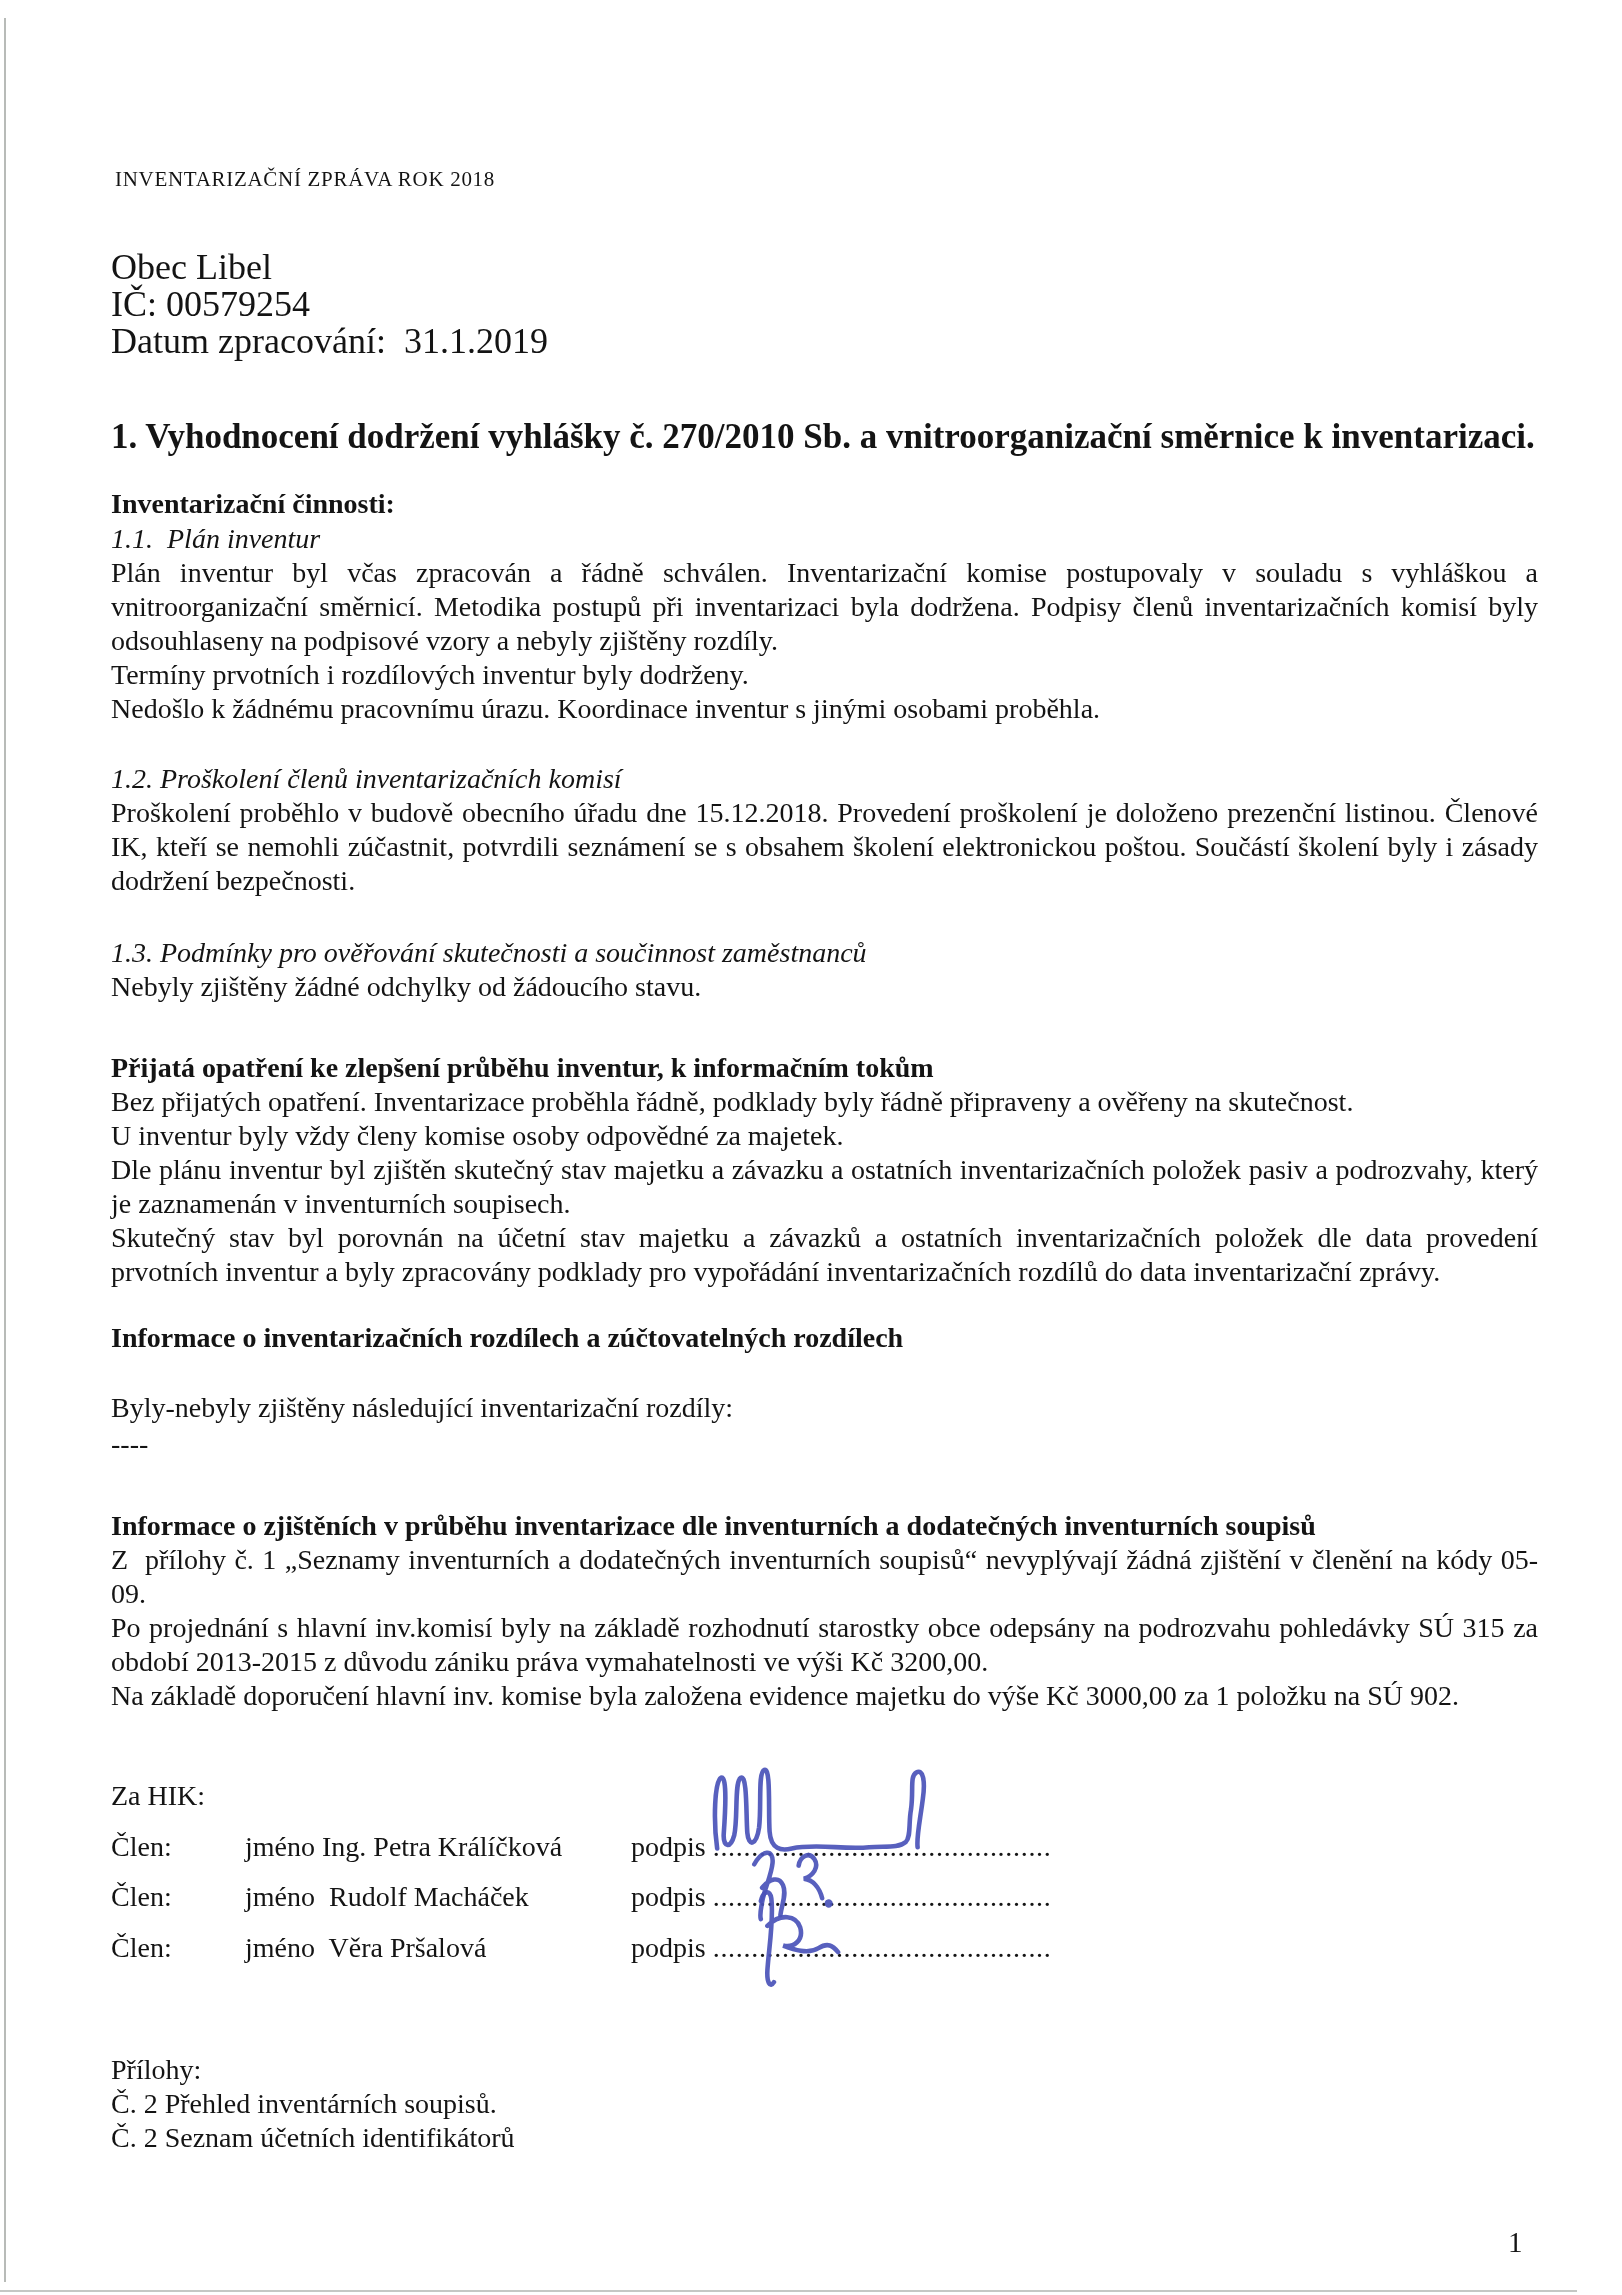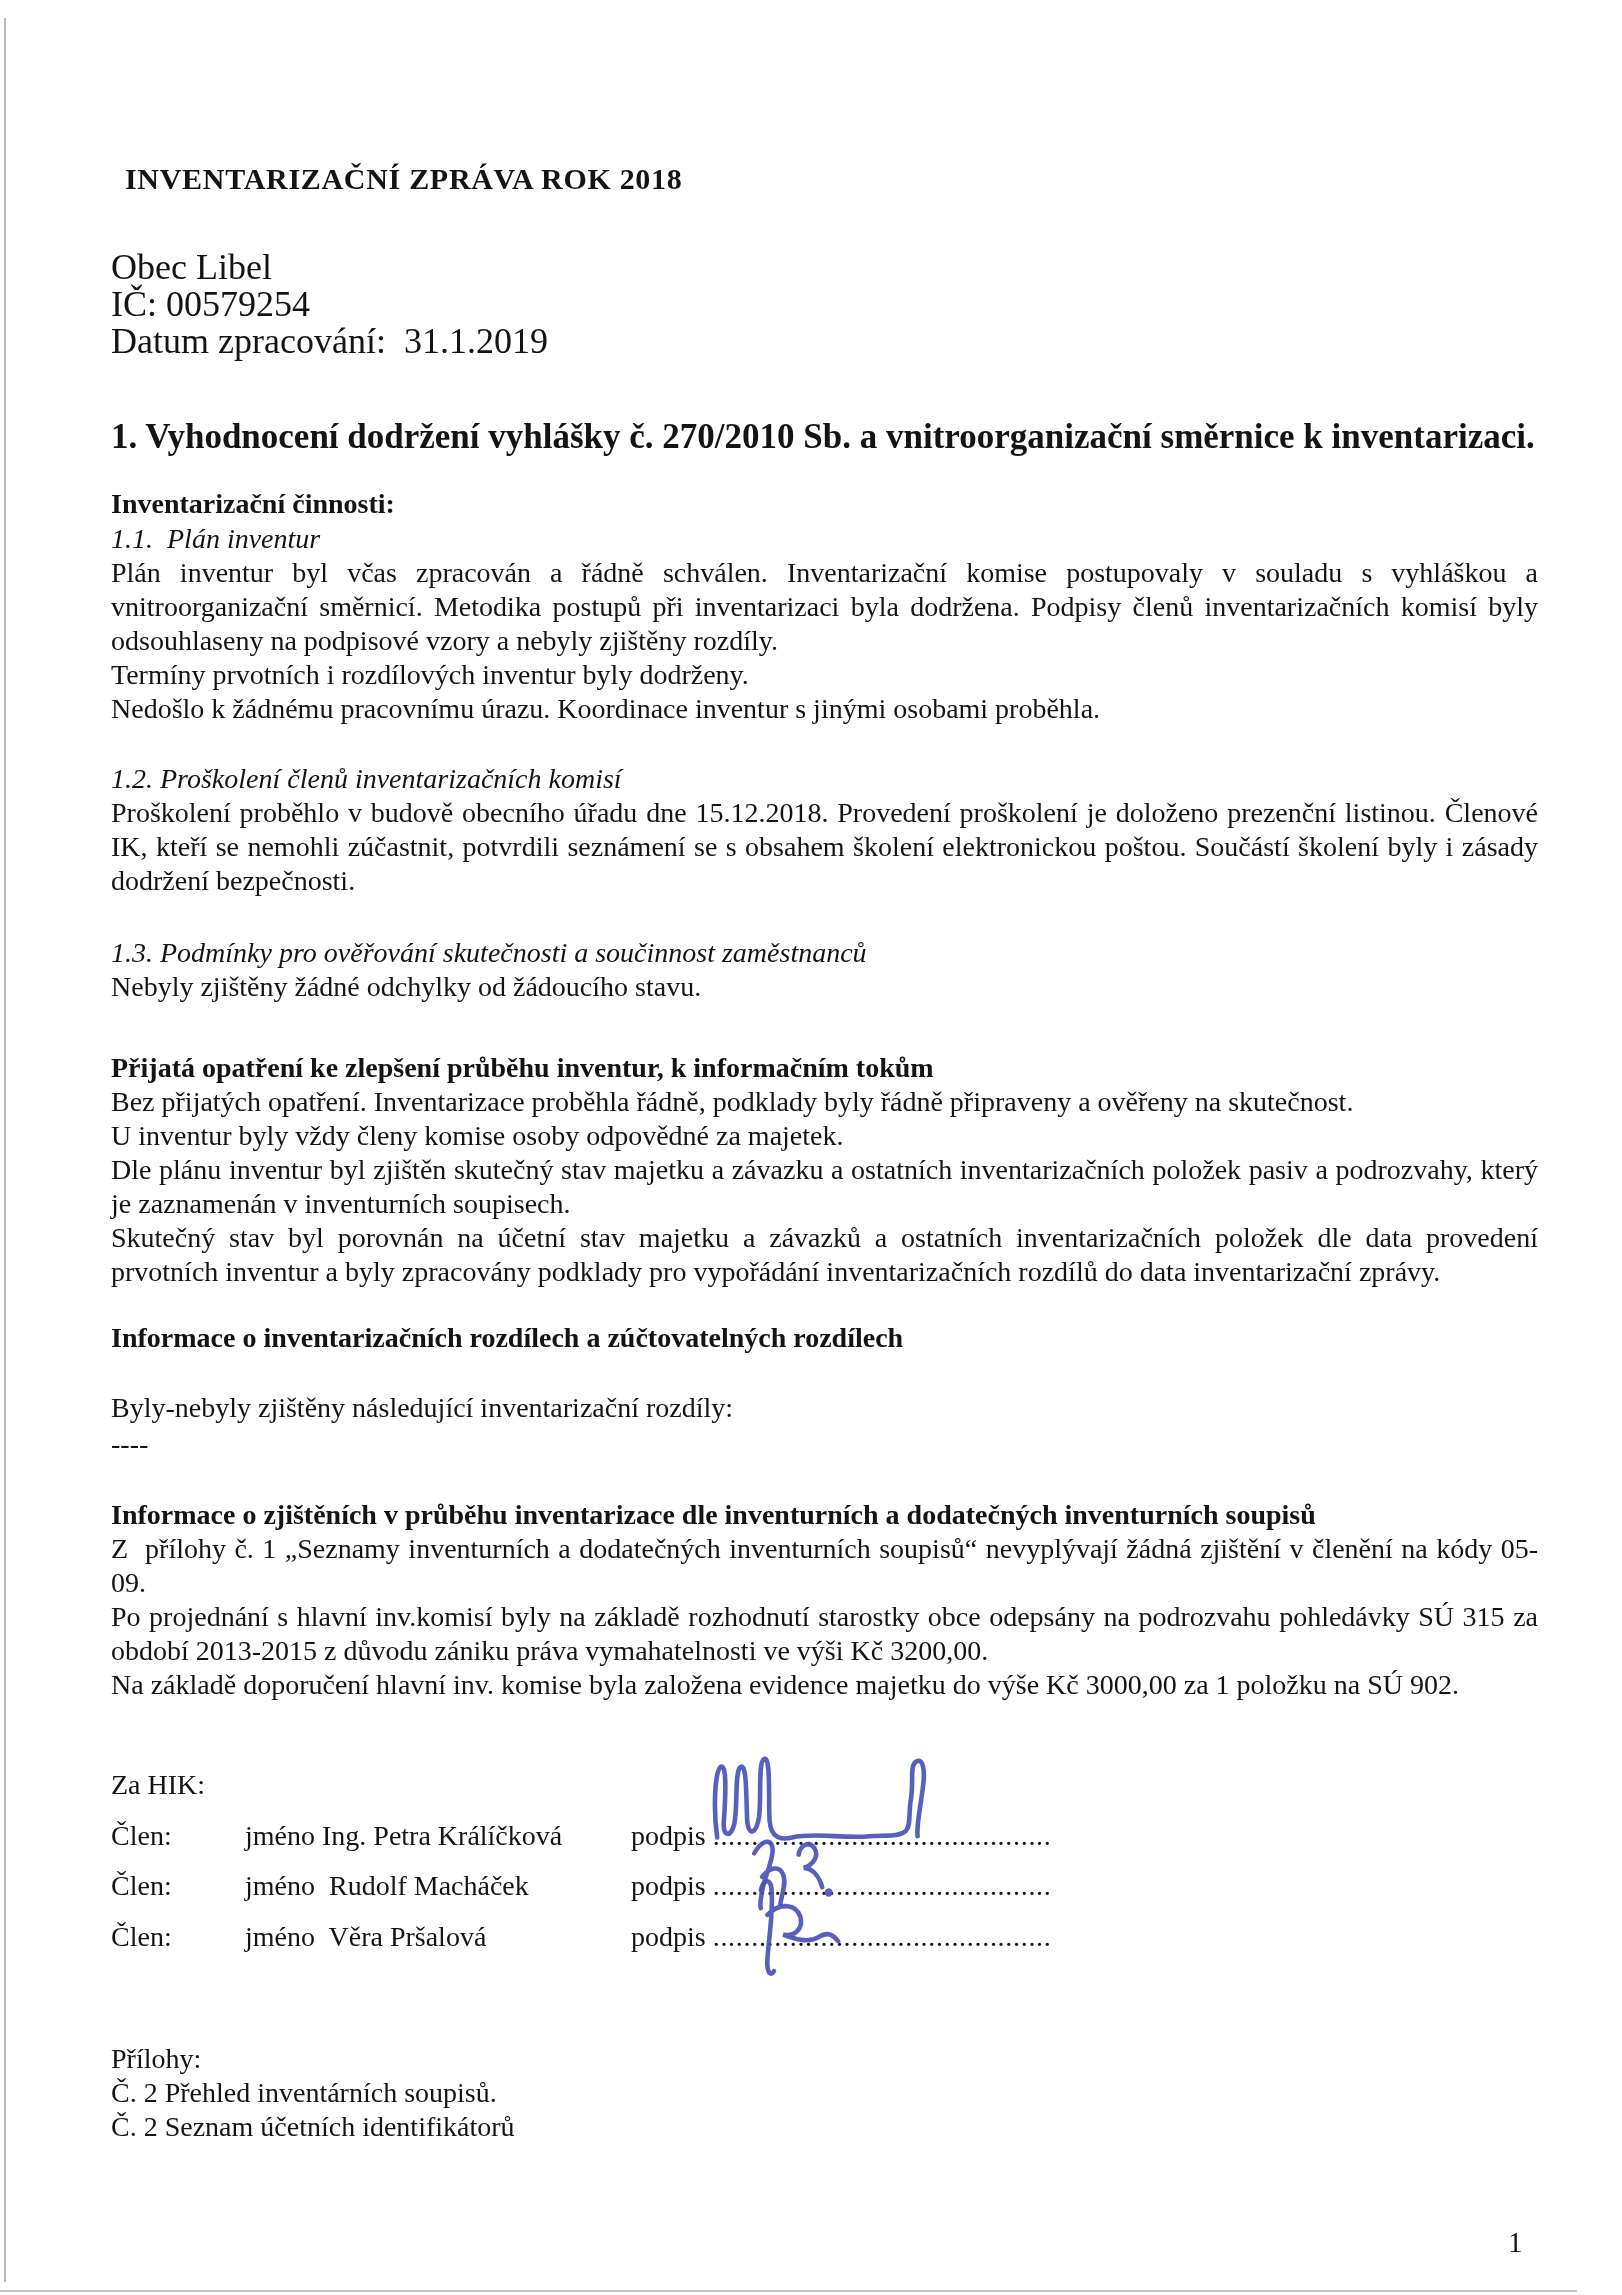--- a/index.html
+++ b/index.html
@@ -22,44 +22,44 @@
     width: 2.6px; height: 2264px;
     background: #7d837d; opacity: 0.55;
   }
   .scan-edge-bottom {
     position: absolute; left: 0; bottom: 2.6px;
     width: 1577px; height: 2.6px;
     background: #8a8f8a; opacity: 0.5;
   }
 
   .title {
-    margin: 160px 0 0 14px;
-    font-size: 30px; line-height: 38px;
-    font-weight: bold; letter-spacing: 0.7px;
+    margin: 160px 0 0 4px;
+    font-size: 21px; line-height: 38px;
+    font-weight: normal; letter-spacing: 0.7px;
   }
   .org-block { margin-top: 51px; font-size: 36px; line-height: 37px; }
 
   .h-sec {
     margin-top: 58px;
     font-size: 35px; line-height: 38px;
     font-weight: bold;
   }
   .act-head { margin-top: 30px; font-weight: bold; line-height: 35px; }
   .i-head { font-style: italic; line-height: 35px; }
   .s12-head { margin-top: 35px; }
   .s13-head { margin-top: 37px; }
 
   p { margin: 0; }
   .just { text-align: justify; }
 
   .measures-head { margin-top: 46px; font-weight: bold; line-height: 35px; }
   .diff-head { margin-top: 31px; font-weight: bold; line-height: 35px; }
   .byly { margin-top: 36px; }
   .dashes { line-height: 37px; }
-  .findings-head { margin-top: 35px; font-weight: bold; line-height: 35px; }
+  .findings-head { margin-top: 46px; font-weight: bold; line-height: 35px; }
 
   .sig-block { margin-top: 65px; line-height: 35px; }
   .sig-row {
     display: grid;
     grid-template-columns: 134px 386px auto;
     margin-top: 15.7px;
     align-items: baseline;
   }
   .sig-row:first-of-type { margin-top: 0; }
   .podpis-cell { position: relative; white-space: nowrap; }

